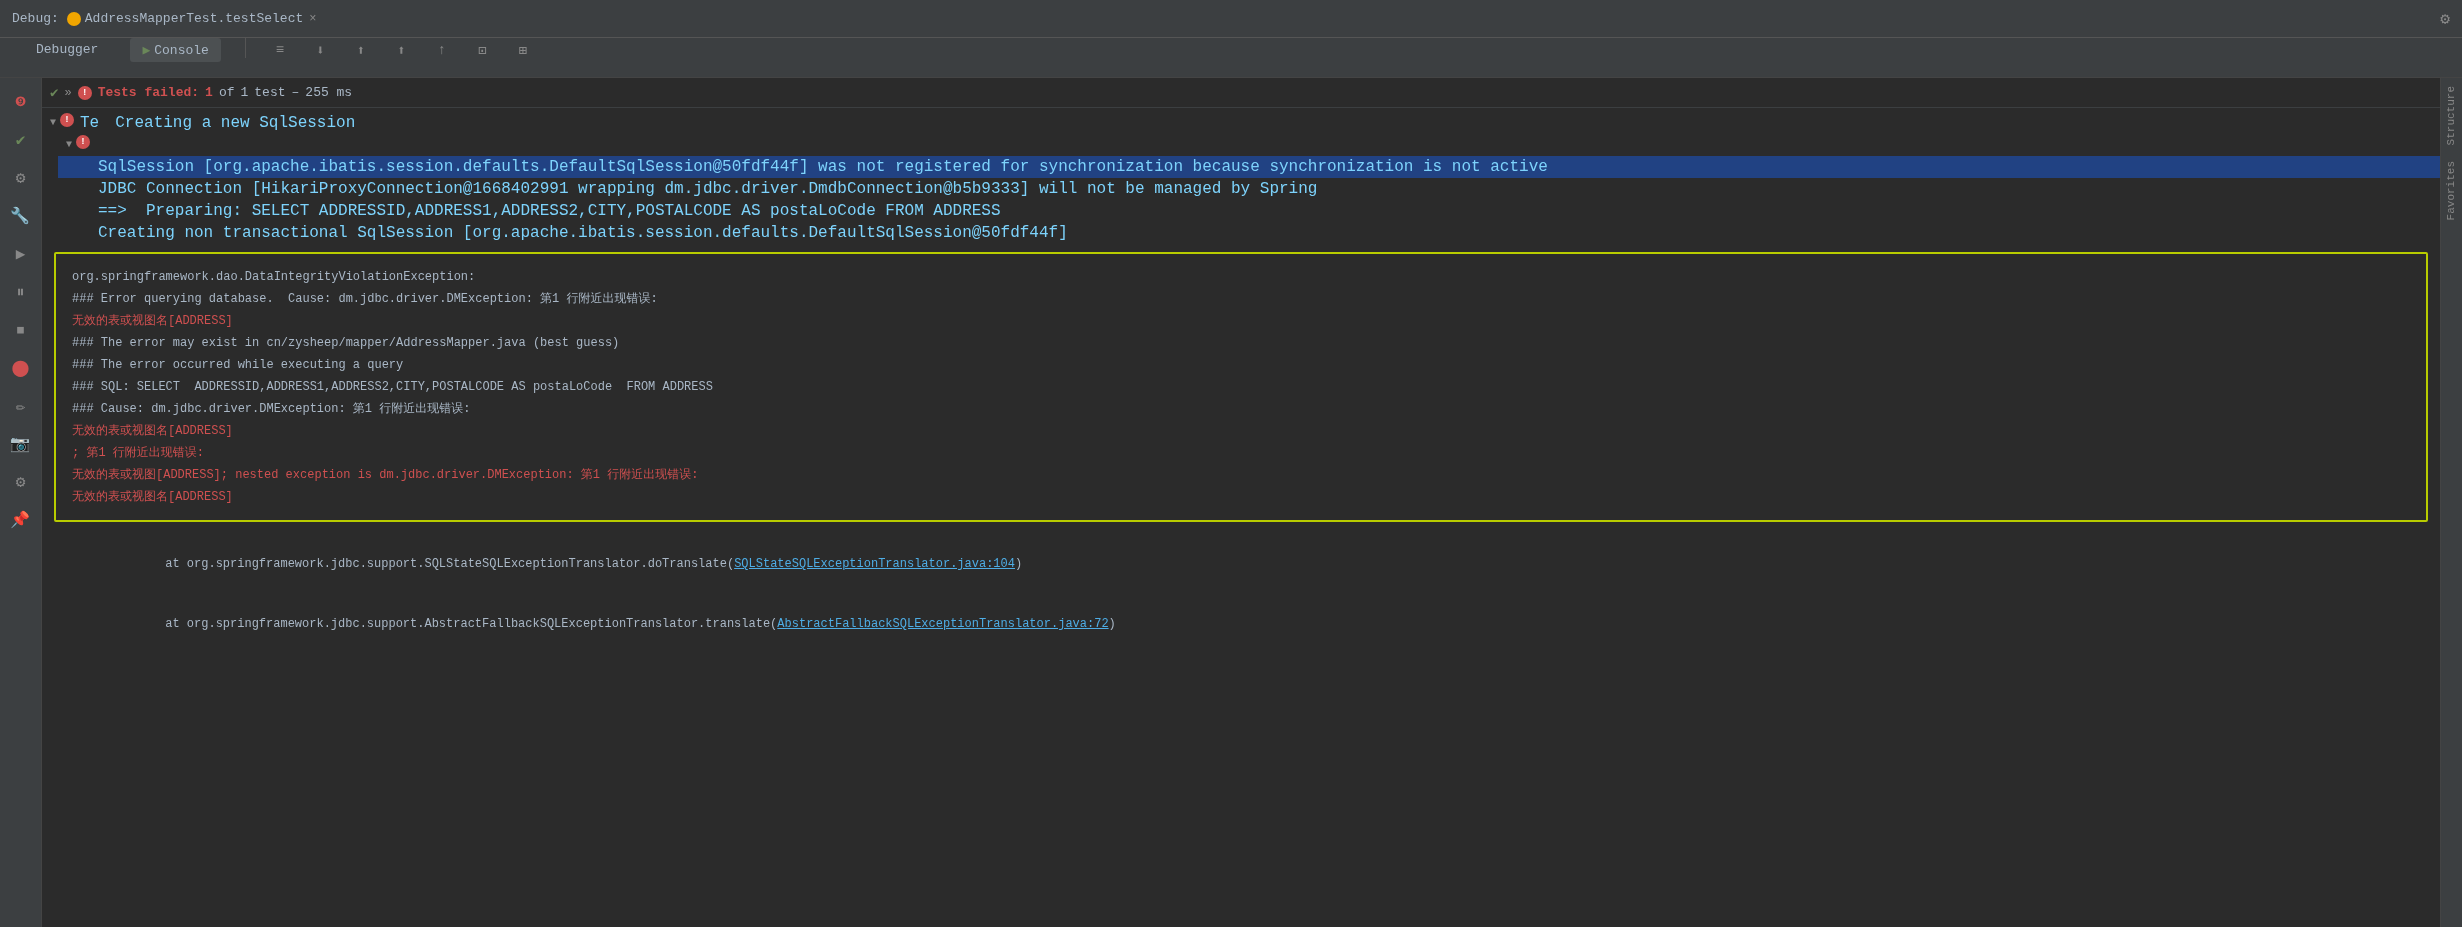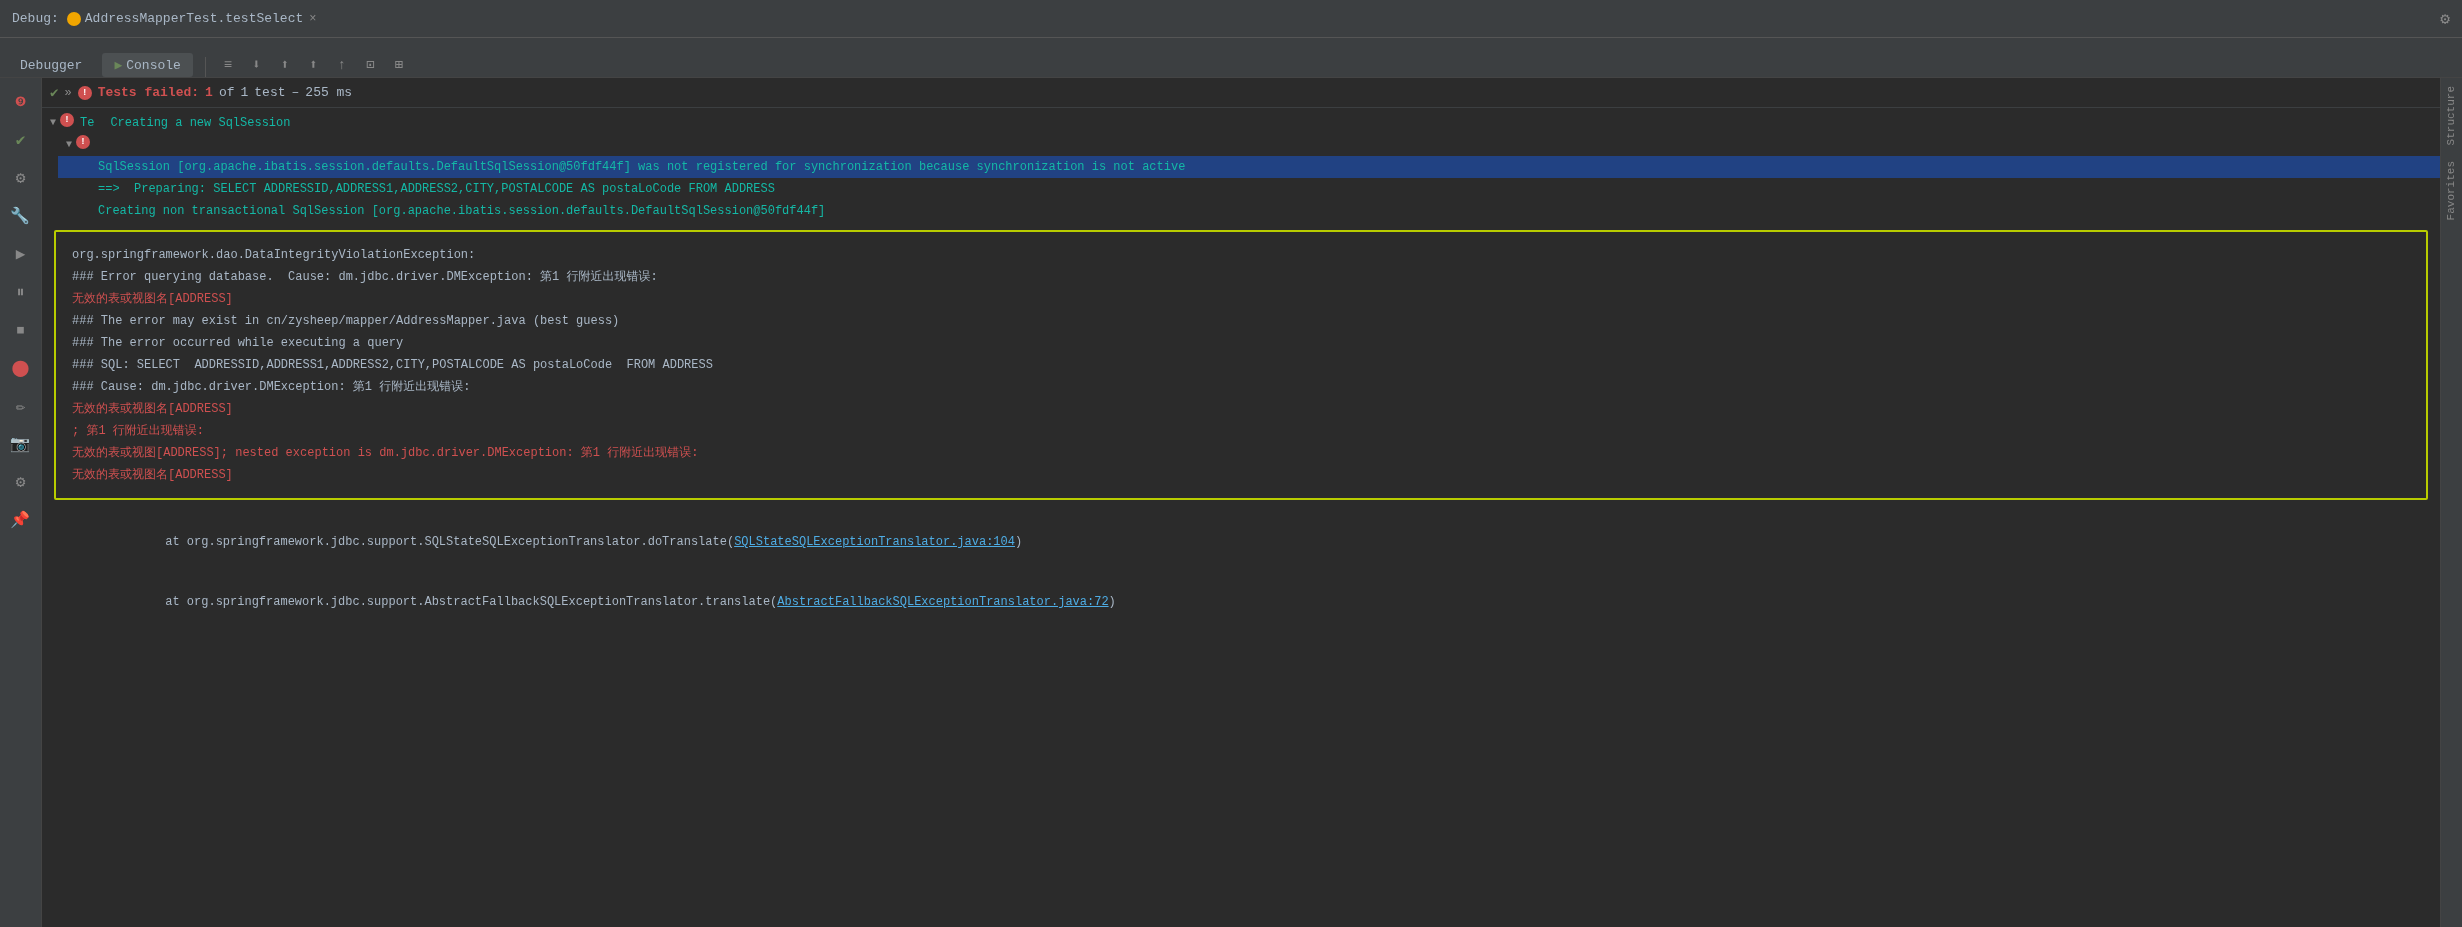--- a/index.html
+++ b/index.html
@@ -46,26 +46,26 @@
     }
     .gear-icon-top {
       margin-left: auto;
       color: #888;
       font-size: 16px;
     }
 
     
     .toolbar {
       display: flex;
-      align-items: flex-end;
+      align-items: flex-start;
       background: #3c3f41;
       height: 40px;
-      padding: 0 8px;
+      padding: 0 24px;
       border-bottom: 1px solid #444;
-      gap: 8px;
+      gap: 20px;
     }
     .toolbar-tab {
       display: flex;
       align-items: center;
       padding: 4px 12px;
       border-radius: 3px;
       cursor: pointer;
       color: #a9b7c6;
       font-size: 13px;
     }
@@ -188,22 +188,22 @@
 
     .expand-arrow {
       color: #888;
       margin-right: 4px;
       font-size: 10px;
       cursor: pointer;
       flex-shrink: 0;
     }
 
     .log-text {
-      color: #14b8a6;
-      font-size: 12px;
+      color: #7dd3fc;
+      font-size: 16px;
       white-space: pre;
     }
 
     
     .error-box {
       margin: 8px 12px;
       border: 2px solid #b8cc00;
       background: #2b2b2b;
       padding: 12px 16px;
       border-radius: 2px;
@@ -334,20 +334,23 @@
 
       <div class="log-row log-indent">
         <span class="expand-arrow">▼</span>
         <span class="red-circle" style="margin-right:6px; flex-shrink:0;">!</span>
       </div>
 
       <div class="log-row log-indent" style="background:#214283;">
         <span class="log-text" style="margin-left:32px;">SqlSession [org.apache.ibatis.session.defaults.DefaultSqlSession@50fdf44f] was not registered for synchronization because synchronization is not active</span>
       </div>
 
+      <div class="log-row log-indent">
+        <span class="log-text" style="margin-left:32px;">JDBC Connection [HikariProxyConnection@1668402991 wrapping dm.jdbc.driver.DmdbConnection@b5b9333] will not be managed by Spring</span>
+      </div>
 
       <div class="log-row log-indent">
         <span class="log-text" style="margin-left:32px;">==&gt;  Preparing: SELECT ADDRESSID,ADDRESS1,ADDRESS2,CITY,POSTALCODE AS postaLoCode FROM ADDRESS</span>
       </div>
 
       <div class="log-row log-indent">
         <span class="log-text" style="margin-left:32px;">Creating non transactional SqlSession [org.apache.ibatis.session.defaults.DefaultSqlSession@50fdf44f]</span>
       </div>
 
       <div class="error-box">

